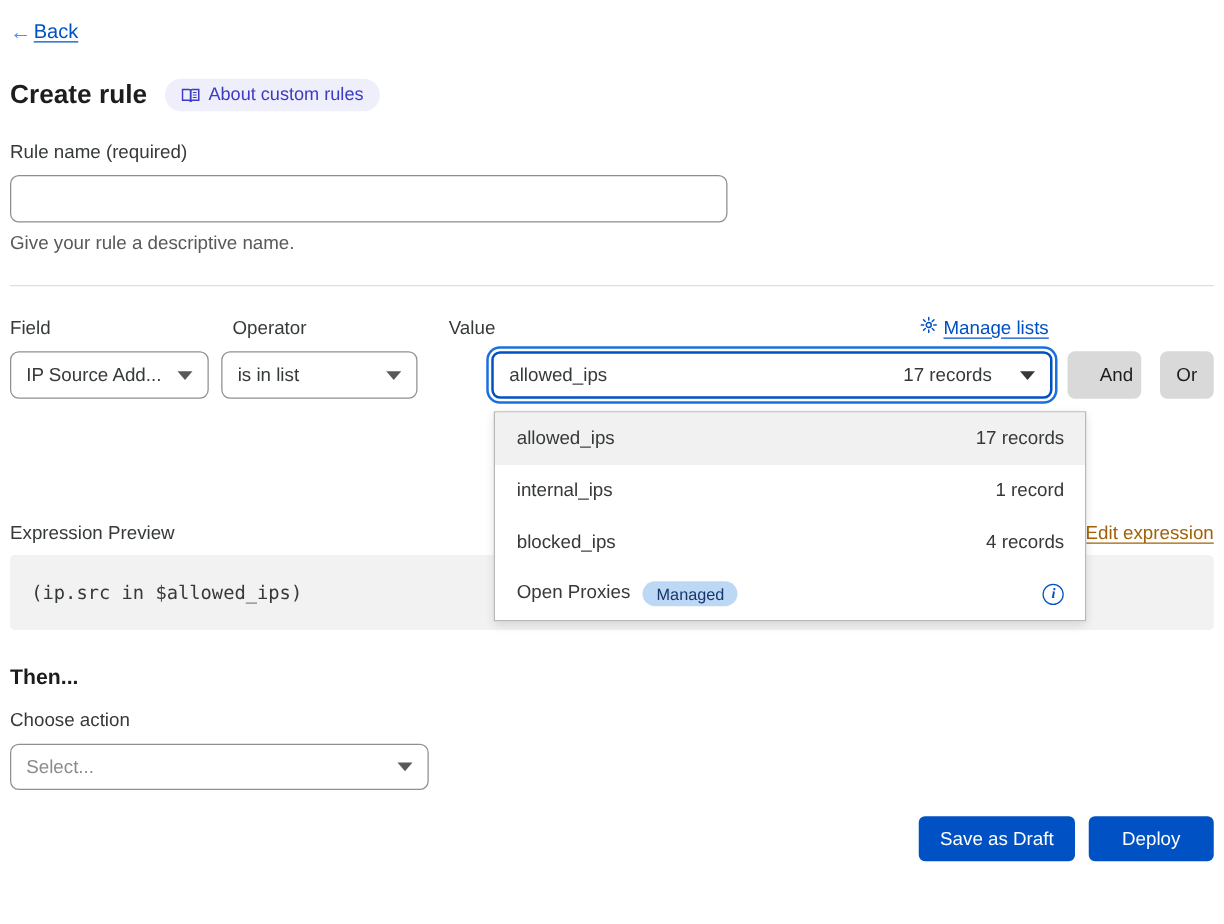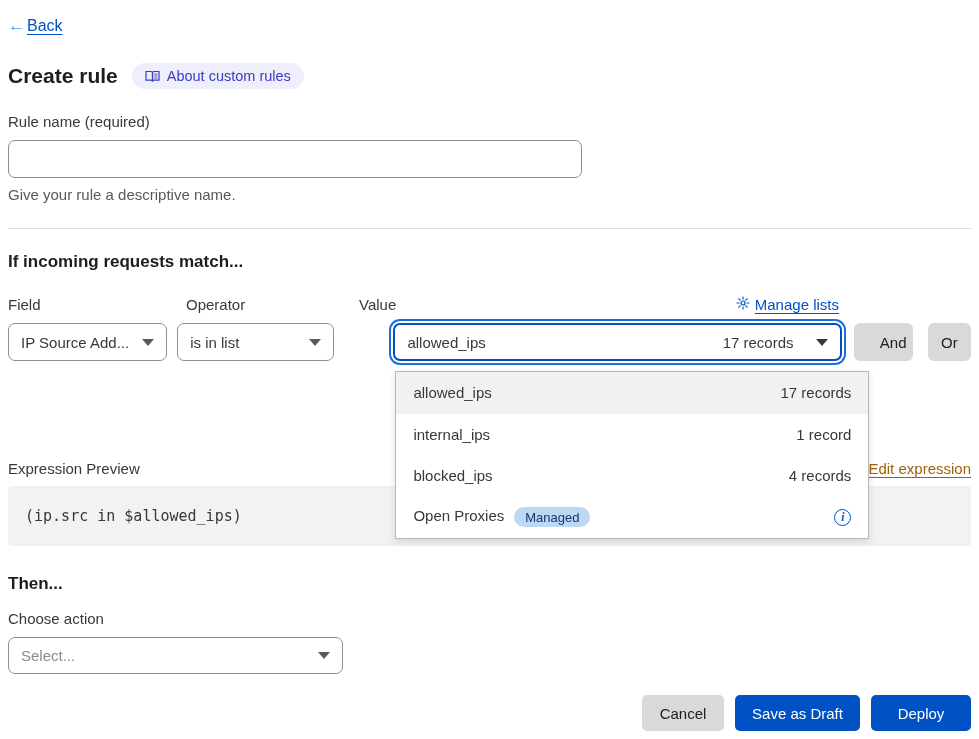--- a/index.html
+++ b/index.html
@@ -160,21 +160,20 @@
 
   <div class="rule-name-block">
     <label class="field-label">Rule name (required)</label>
     <input class="rule-name-input" type="text" value="" style="">
     <div class="helper-text">Give your rule a descriptive name.</div>
   </div>
 
   <hr class="divider">
 
   <div class="match-section">
-    <h2 class="section-heading">If incoming requests match...</h2>
 
     <div class="labels-row">
       <span class="field-label lbl-field">Field</span>
       <span class="field-label lbl-operator">Operator</span>
       <span class="lbl-value">
         <span class="field-label">Value</span>
         <span class="manage-lists">
           <span>
             <svg width="14" height="14" viewBox="0 0 14 14" fill="none">
               <circle cx="7" cy="7" r="2" stroke="#0051c3" stroke-width="1.2"></circle>
@@ -244,18 +243,17 @@
   <div class="then-section">
     <h2 class="section-heading">Then...</h2>
     <div class="field-label choose-action-label">Choose action</div>
     <div class="select sel-action">
       <span class="placeholder">Select...</span>
       <span class="chev"></span>
     </div>
   </div>
 
   <div class="footer-row">
-    <button class="btn-gray btn-cancel">Cancel</button>
     <button class="btn-blue btn-save-draft">Save as Draft</button>
     <button class="btn-blue btn-deploy">Deploy</button>
   </div>
 
 </div>
 
 </body></html>

